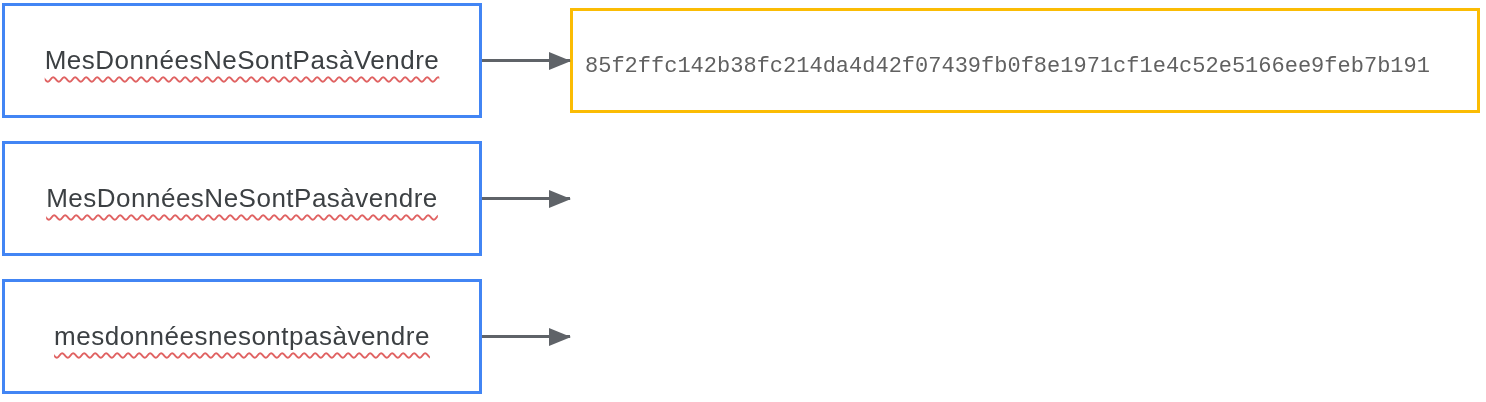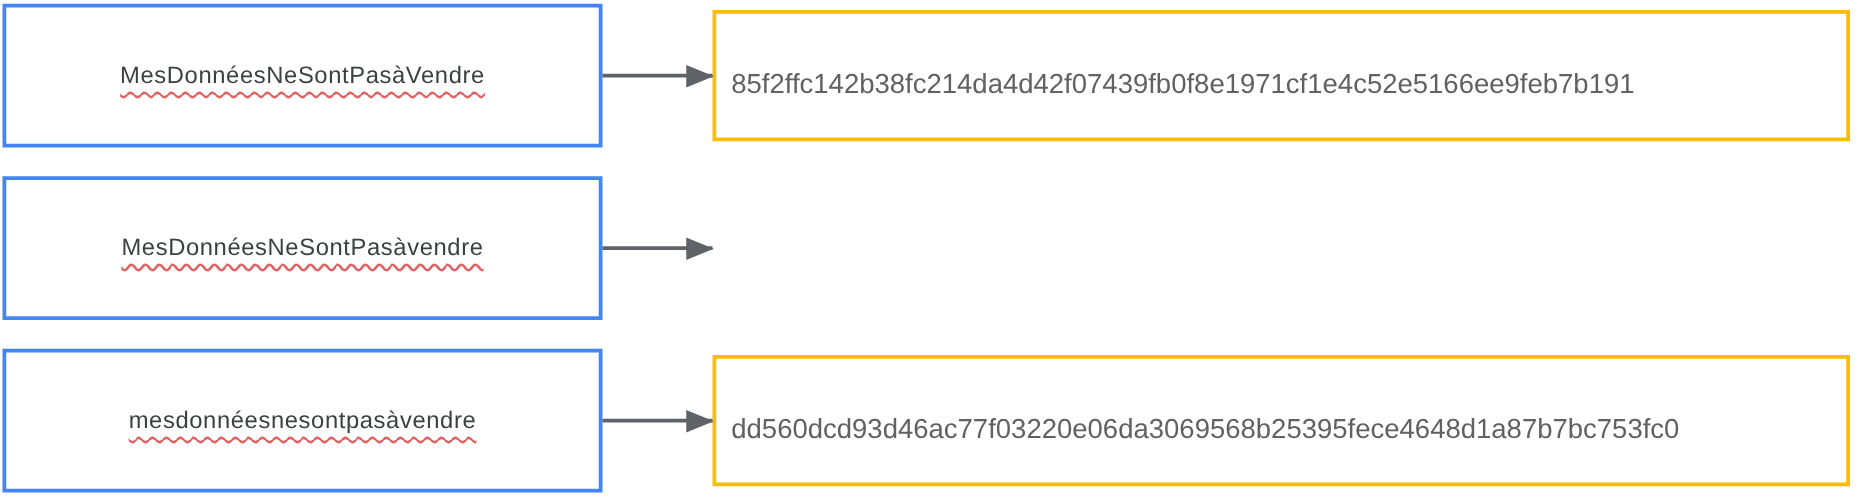--- a/index.html
+++ b/index.html
@@ -25,21 +25,21 @@
     height: 115px;
     border: 3px solid #4285F4;
     background: #ffffff;
     display: flex;
     align-items: center;
     justify-content: center;
     flex: 0 0 auto;
   }
 
   .input-text {
-    font-size: 19px;
+    font-size: 26px;
     color: #3C4043;
     letter-spacing: 0.5px;
     white-space: nowrap;
     text-decoration-line: underline;
     text-decoration-style: wavy;
     text-decoration-color: #E06262;
     text-decoration-thickness: 2px;
     text-underline-offset: 7px;
   }
 
@@ -66,21 +66,21 @@
     flex: 1 1 auto;
     height: 105px;
     border: 3px solid #FBBC04;
     background: #ffffff;
     display: flex;
     align-items: center;
     padding-left: 12px;
   }
 
   .hash-text {
-    font-family: Liberation Sans, sans-serif;
+    font-family: Liberation Mono, monospace;
     font-size: 22px;
     color: #616161;
     white-space: nowrap;
     margin-top: 12px;
   }
 </style>
 </head>
 <body>
 
 <div class="diagram">
@@ -100,18 +100,15 @@
       <span class="input-text">MesDonnéesNeSontPasàvendre</span>
     </div>
     <div class="arrow"></div>
   </div>
 
   <div class="row">
     <div class="input-box">
       <span class="input-text">mesdonnéesnesontpasàvendre</span>
     </div>
     <div class="arrow"></div>
-    <div class="hash-box">
-      <span class="hash-text">dd560dcd93d46ac77f03220e06da3069568b25395fece4648d1a87b7bc753fc0</span>
-    </div>
   </div>
 
 </div>
 
 </body></html>

